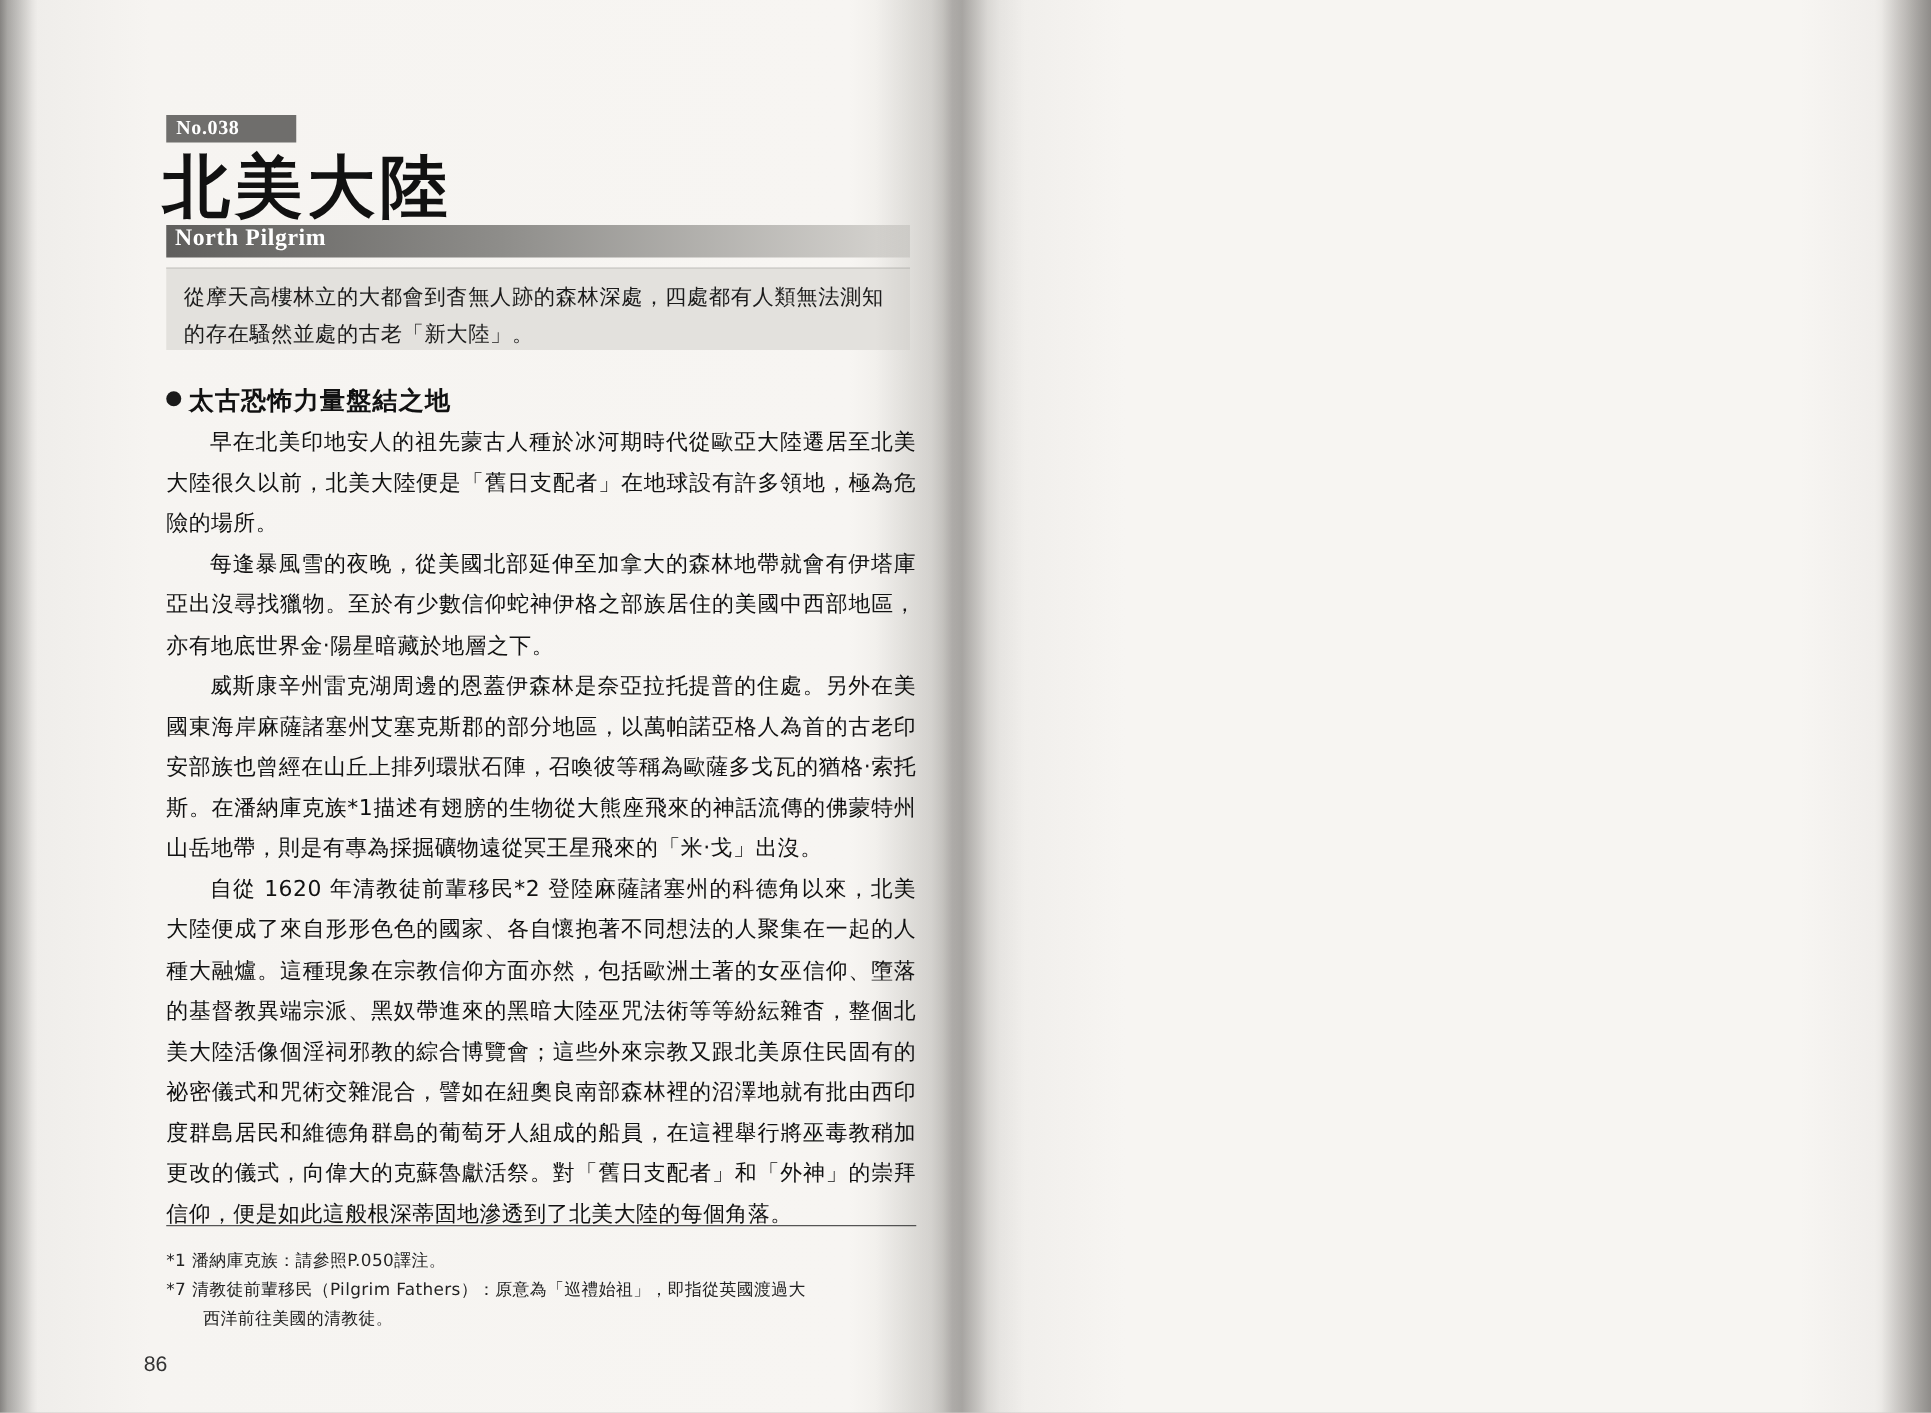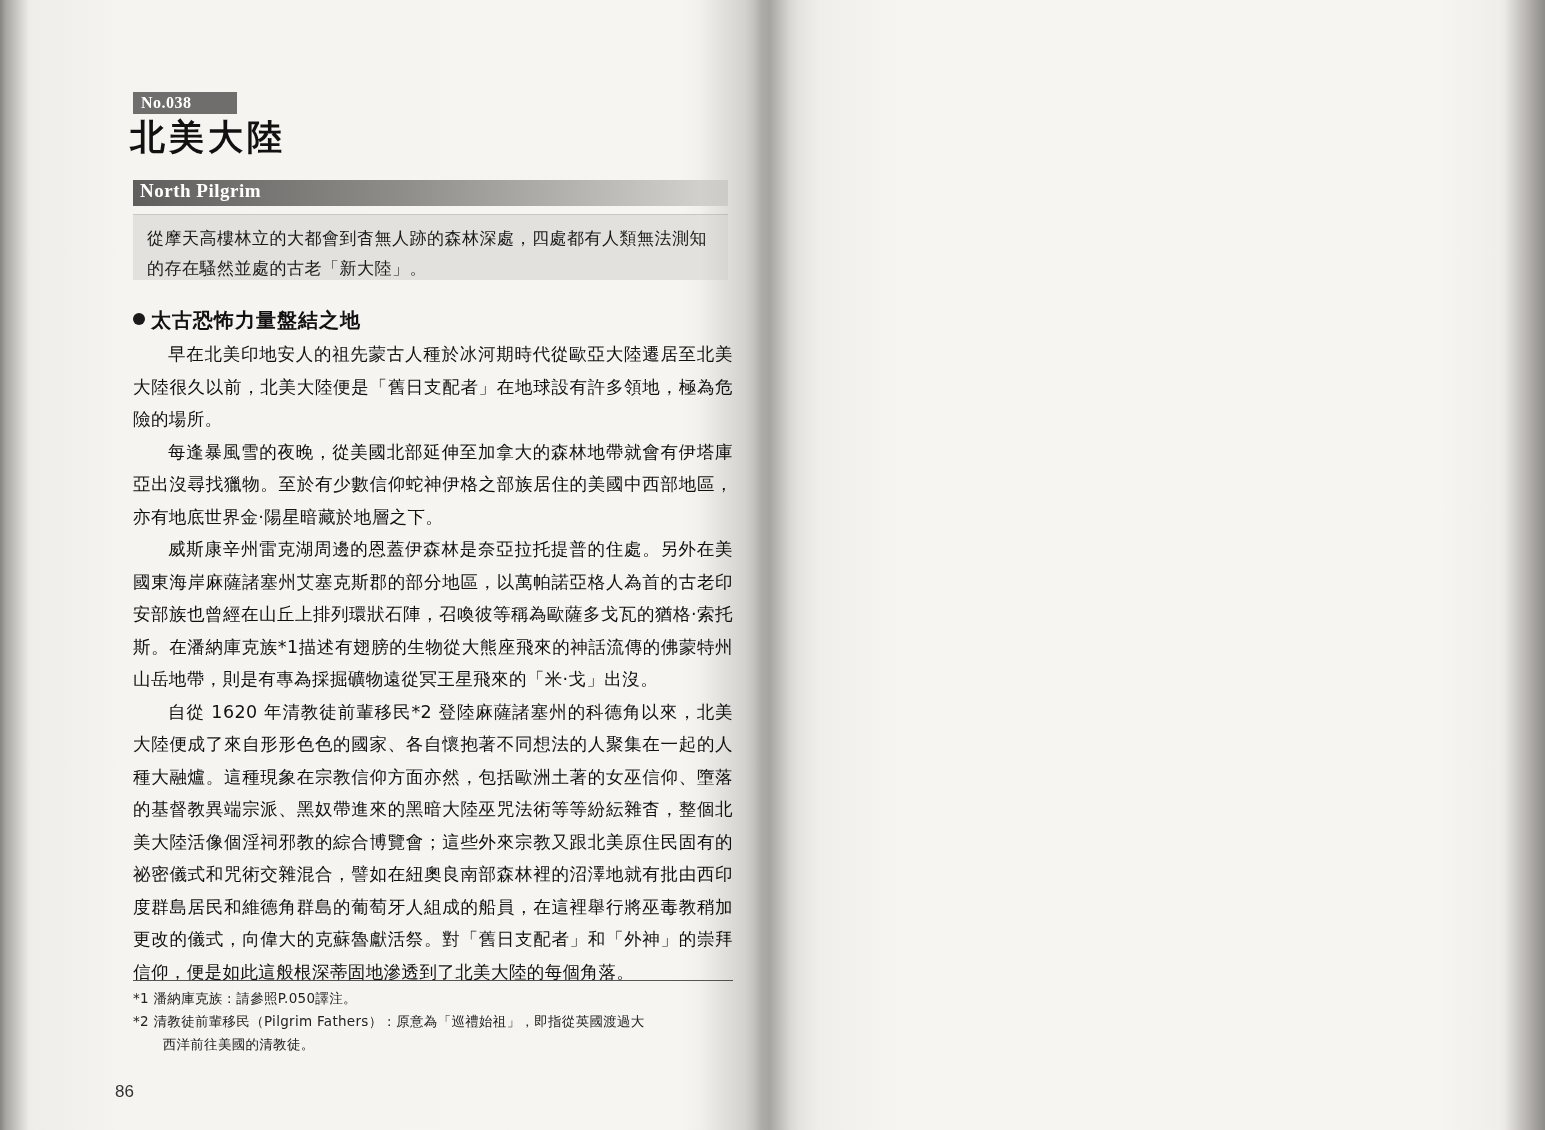--- a/index.html
+++ b/index.html
@@ -14,40 +14,40 @@
   }
   .page{position:absolute;top:0;height:1130px;}
   .page-left{left:0;width:772px;}
   .page-right{left:772px;width:773px;}
 
   
   .no-badge{position:absolute;left:133px;top:92px;width:104px;height:22px;
     background:#6f6e6c;color:#fff;font-size:16px;font-weight:bold;
     font-family:"Liberation Serif",serif;letter-spacing:.5px;
     padding:2px 0 0 8px;box-sizing:border-box;}
-  .title-cn{position:absolute;left:130px;top:114px;font-size:35px;font-weight:bold;
+  .title-cn{position:absolute;left:130px;top:114px;font-size:54px;font-weight:bold;
     letter-spacing:4px;color:#111;font-family:"DejaVu Sans",sans-serif;}
   .title-en-bar{position:absolute;left:133px;top:180px;width:595px;height:26px;
     background:linear-gradient(90deg,#5f5e5c 0%,#8e8d8a 45%,#d8d6d2 100%);}
   .title-en{position:absolute;left:140px;top:180px;font-size:19px;color:#fff;
     font-family:"Liberation Serif",serif;font-weight:bold;letter-spacing:.5px;}
   .lead-box{position:absolute;left:133px;top:214px;width:595px;height:66px;
     background:#e3e1dd;border-top:1px solid #c9c7c3;box-sizing:border-box;
     padding:8px 14px 0 14px;}
   .lead-box p{margin:0;font-size:17px;line-height:30px;color:#1b1b1b;
     letter-spacing:.5px;}
   .sec-head{position:absolute;left:133px;top:307px;font-size:20px;font-weight:bold;
     color:#111;letter-spacing:1px;text-align:center;}
   .sec-head .dot{display:inline-block;width:12px;height:12px;border-radius:50%;
     background:#1a1a1a;margin-right:6px;vertical-align:2px;}
   .body-col{position:absolute;left:133px;top:338px;width:600px;}
   .body-col p{margin:0 0 0 0;font-size:17.5px;line-height:32.5px;color:#111;
     text-align:justify;letter-spacing:.4px;text-indent:2em;}
   .footnotes{position:absolute;left:133px;top:980px;width:600px;
-    border-top:1px solid #555;padding-top:6px;}
+    border-top:1px solid #555;padding-top:17px;}
   .footnotes p{margin:0;font-size:13.5px;line-height:23px;color:#222;
     font-family:"DejaVu Sans",sans-serif;letter-spacing:.3px;}
   .footnotes .ind{padding-left:2.2em;text-indent:0;}
   .pgnum-l{position:absolute;left:115px;top:1082px;font-size:17px;color:#333;
     font-family:Liberation Sans, sans-serif;}
 
   
   .gutter{position:absolute;left:700px;top:0;width:120px;height:1130px;
     background:linear-gradient(90deg,rgba(0,0,0,0) 0%,rgba(0,0,0,.10) 45%,rgba(0,0,0,.22) 58%,rgba(0,0,0,.06) 75%,rgba(0,0,0,0) 100%);
     pointer-events:none;}
@@ -78,21 +78,21 @@
 
     <div class="body-col">
       <p>早在北美印地安人的祖先蒙古人種於冰河期時代從歐亞大陸遷居至北美大陸很久以前，北美大陸便是「舊日支配者」在地球設有許多領地，極為危險的場所。</p>
       <p>每逢暴風雪的夜晚，從美國北部延伸至加拿大的森林地帶就會有伊塔庫亞出沒尋找獵物。至於有少數信仰蛇神伊格之部族居住的美國中西部地區，亦有地底世界金‧陽星暗藏於地層之下。</p>
       <p>威斯康辛州雷克湖周邊的恩蓋伊森林是奈亞拉托提普的住處。另外在美國東海岸麻薩諸塞州艾塞克斯郡的部分地區，以萬帕諾亞格人為首的古老印安部族也曾經在山丘上排列環狀石陣，召喚彼等稱為歐薩多戈瓦的猶格‧索托斯。在潘納庫克族*1描述有翅膀的生物從大熊座飛來的神話流傳的佛蒙特州山岳地帶，則是有專為採掘礦物遠從冥王星飛來的「米‧戈」出沒。</p>
       <p>自從 1620 年清教徒前輩移民*2 登陸麻薩諸塞州的科德角以來，北美大陸便成了來自形形色色的國家、各自懷抱著不同想法的人聚集在一起的人種大融爐。這種現象在宗教信仰方面亦然，包括歐洲土著的女巫信仰、墮落的基督教異端宗派、黑奴帶進來的黑暗大陸巫咒法術等等紛紜雜杳，整個北美大陸活像個淫祠邪教的綜合博覽會；這些外來宗教又跟北美原住民固有的祕密儀式和咒術交雜混合，譬如在紐奧良南部森林裡的沼澤地就有批由西印度群島居民和維德角群島的葡萄牙人組成的船員，在這裡舉行將巫毒教稍加更改的儀式，向偉大的克蘇魯獻活祭。對「舊日支配者」和「外神」的崇拜信仰，便是如此這般根深蒂固地滲透到了北美大陸的每個角落。</p>
     </div>
 
     <div class="footnotes">
       <p>*1 潘納庫克族：請參照P.050譯注。</p>
-      <p>*2 清教徒前輩移民（Pilgrim Fathers）：原意為「巡禮始祖」，即指從英國渡過大</p>
+      <p>*7 清教徒前輩移民（Pilgrim Fathers）：原意為「巡禮始祖」，即指從英國渡過大</p>
       <p class="ind">西洋前往美國的清教徒。</p>
     </div>
 
     <div class="pgnum-l">86</div>
   </div>
 
   <div class="page page-right">
 
     
 

